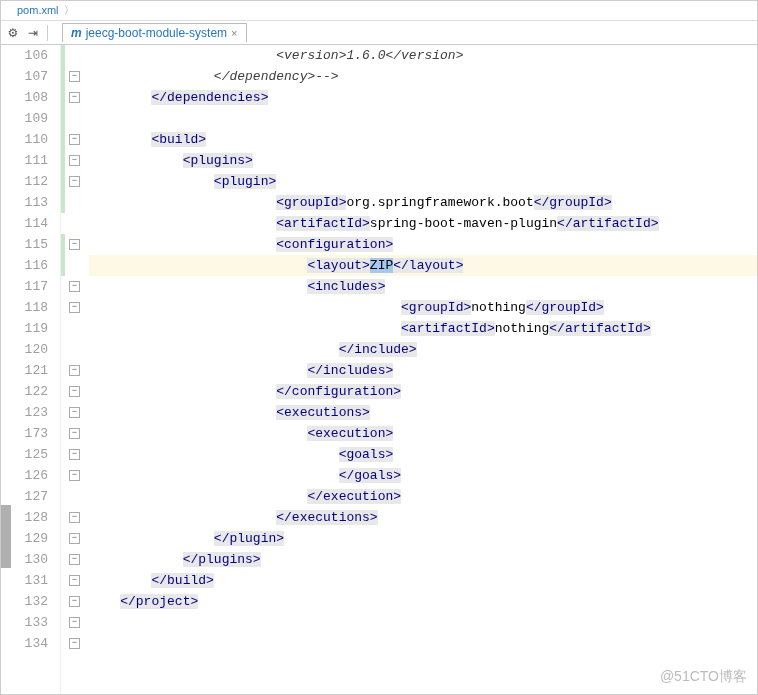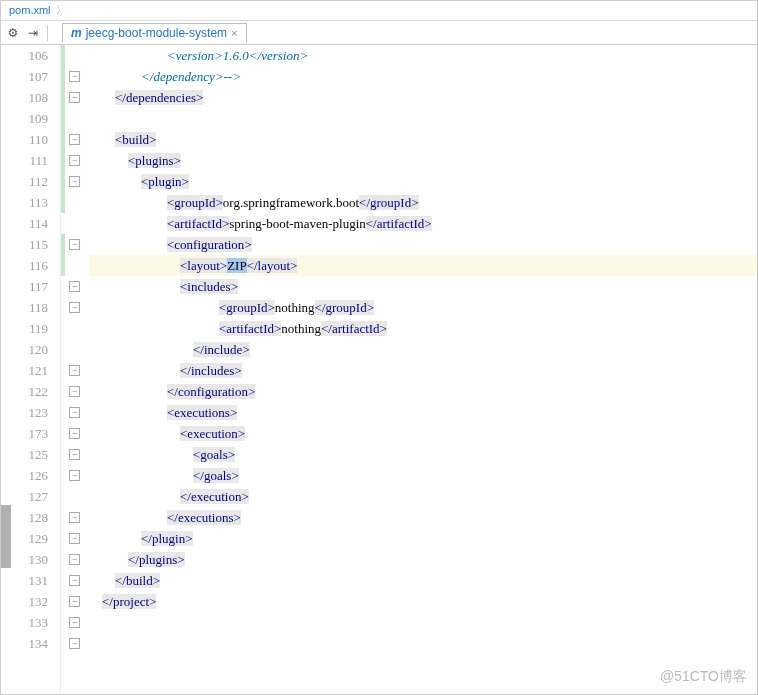--- a/index.html
+++ b/index.html
@@ -1,38 +1,38 @@
 <!DOCTYPE html>
 <html><head>
 <meta charset="utf-8">
 <style>
   * { margin:0; padding:0; box-sizing:border-box; }
   body { font-family:"Segoe UI",Arial,sans-serif; font-size:12px; background:#fff; color:#333; width:758px; height:695px; overflow:hidden; position:relative; border:1px solid #ccc; }
-  .breadcrumb { height:20px; padding:2px 8px; border-bottom:1px solid #ddd; font-size:11px; }
+  .breadcrumb { height:20px; padding:2px 16px; border-bottom:1px solid #ddd; font-size:11px; }
   .breadcrumb a { color:#2676c1; text-decoration:none; }
   .breadcrumb .chev { color:#999; margin:0 2px; }
   .toolbar { height:24px; border-bottom:1px solid #ccc; display:flex; align-items:center; padding:0 4px; gap:4px; }
   .toolbar .ico { width:16px; height:16px; display:flex; align-items:center; justify-content:center; color:#555; cursor:pointer; }
   .toolbar .sep { width:1px; height:16px; background:#ccc; margin:0 2px; }
   .tab { margin-left:8px; padding:2px 8px; border:1px solid #bbb; border-bottom:none; background:#fff; display:flex; align-items:center; gap:4px; font-size:12px; }
   .tab .m-ico { font-style:italic; font-weight:bold; color:#2676c1; }
   .tab .name { color:#2676c1; }
   .tab .close { color:#888; cursor:pointer; font-size:11px; }
-  .editor { display:flex; height:calc(100% - 44px); font-family:Liberation Serif, serif; font-size:13px; line-height:21px; }
+  .editor { display:flex; height:calc(100% - 44px); font-family:Liberation Mono, monospace; font-size:13px; line-height:21px; }
   .gutter { width:60px; background:#fff; border-right:1px solid #eee; text-align:right; padding-right:12px; color:#a0a0a0; user-select:none; }
   .gutter .ln { height:21px; }
   .fold { width:18px; position:relative; }
   .fold .mk { position:absolute; left:2px; width:11px; height:11px; border:1px solid #aaa; background:#fff; font-size:9px; line-height:9px; text-align:center; color:#666; cursor:pointer; }
   .change-bar { width:6px; position:relative; }
   .change-bar .cb { position:absolute; left:0; width:4px; background:#c8e6c9; }
   .code { flex:1; position:relative; padding-left:4px; }
   .code .row { height:21px; white-space:pre; }
   .code .row.hl { background:#fdf9e5; }
   .t-tag { background:#e8e8e8; color:#000080; border-radius:1px; }
-  .t-comm { color:#0369a1; font-style:italic; }
+  .t-comm { color:#404040; font-style:italic; }
   .t-text { color:#000; }
   .sel { background:#a6c8ef; }
   .left-hl { position:absolute; left:0; width:60px; background:#fdf6dc; z-index:-1; }
   .watermark { position:absolute; right:10px; bottom:8px; color:#bbb; font-size:14px; font-family:"Microsoft YaHei",sans-serif; pointer-events:none;margin-left:44px; }
   .sel-indicator { position:absolute; left:0; top:0; width:10px; background:#b0b0b0; }
 </style>
 </head>
 <body>
 
 <div class="breadcrumb">

